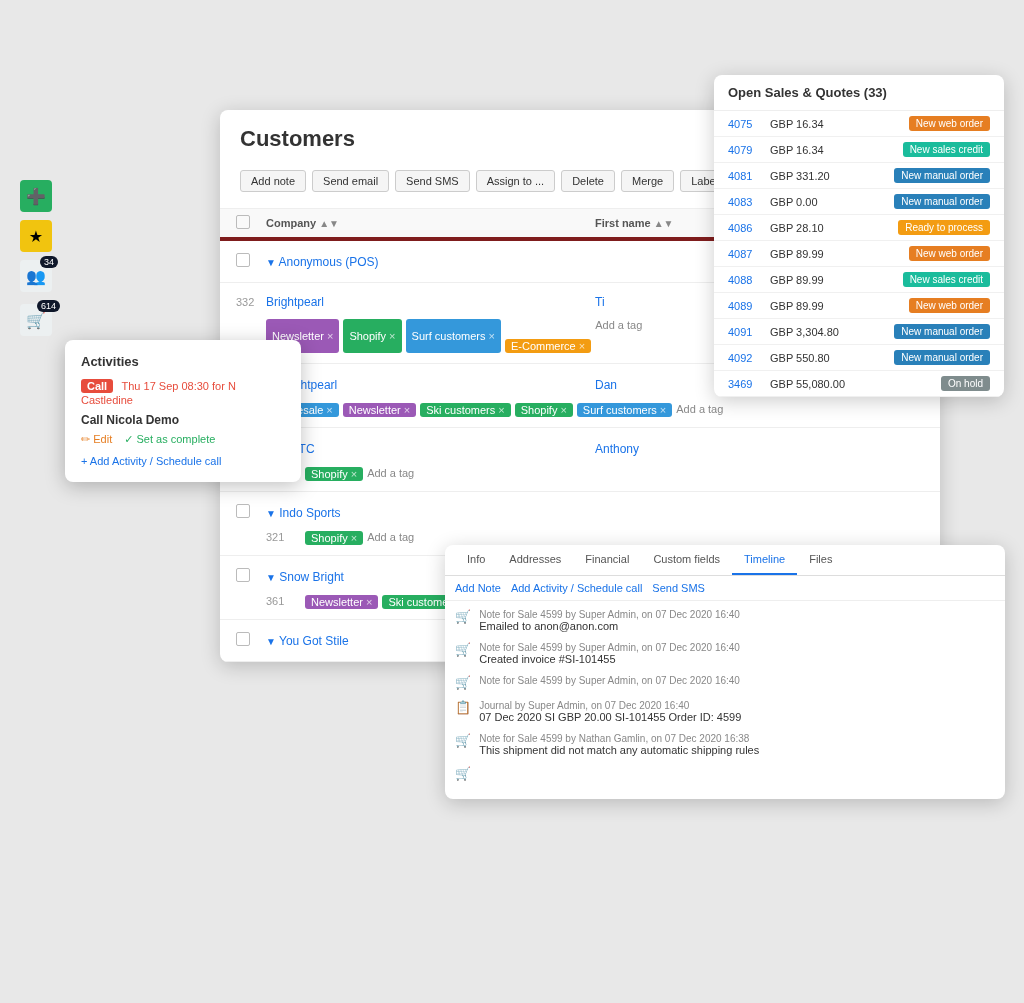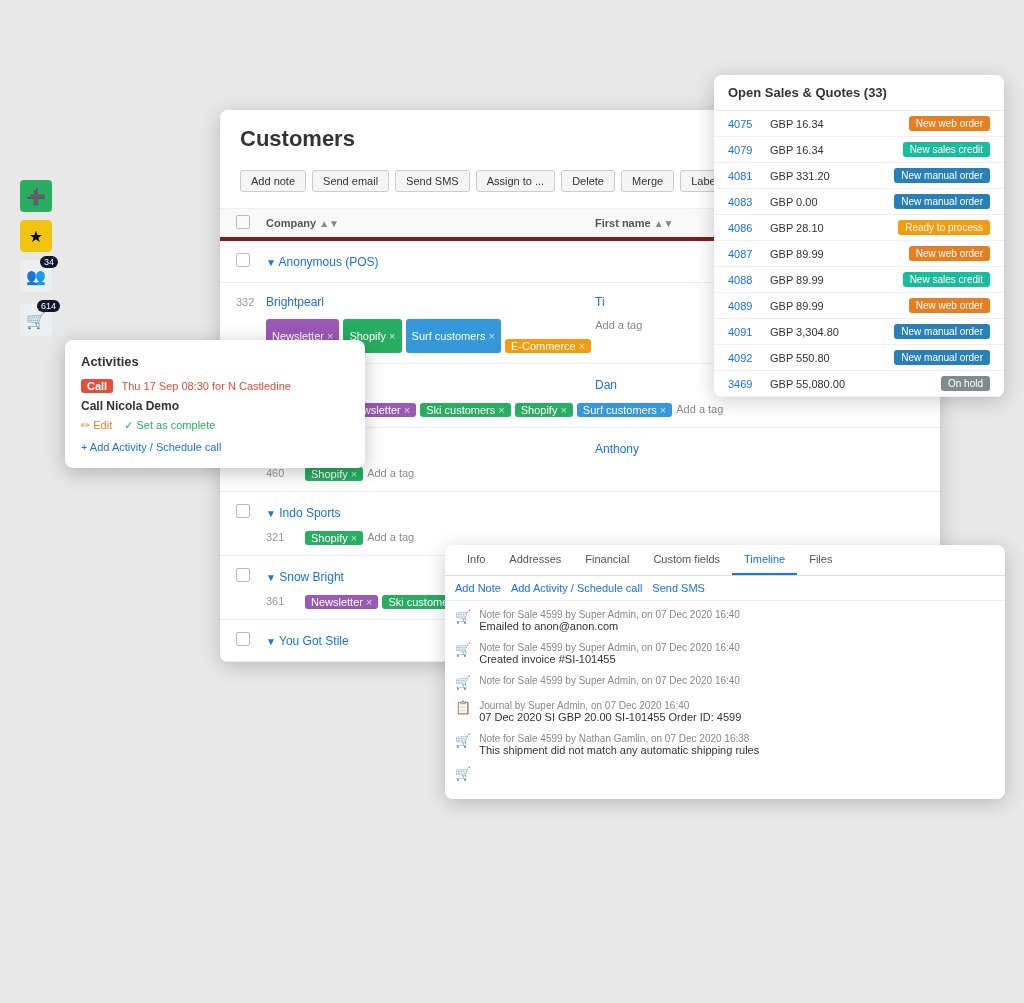--- a/index.html
+++ b/index.html
@@ -182,21 +182,21 @@
     .badge-teal { background: #1abc9c; }
     .badge-blue { background: #2980b9; }
     .badge-gray { background: #7f8c8d; }
     .badge-ready { background: #f39c12; }
 
     
     .activities-panel {
       position: absolute;
       top: 340px;
       left: 65px;
-      width: 300px;
+      width: 236px;
       background: #fff;
       border-radius: 8px;
       box-shadow: 0 4px 20px rgba(0,0,0,0.25);
       padding: 14px 16px;
     }
 
     .activities-title {
       font-weight: bold;
       font-size: 13px;
       color: #333;

